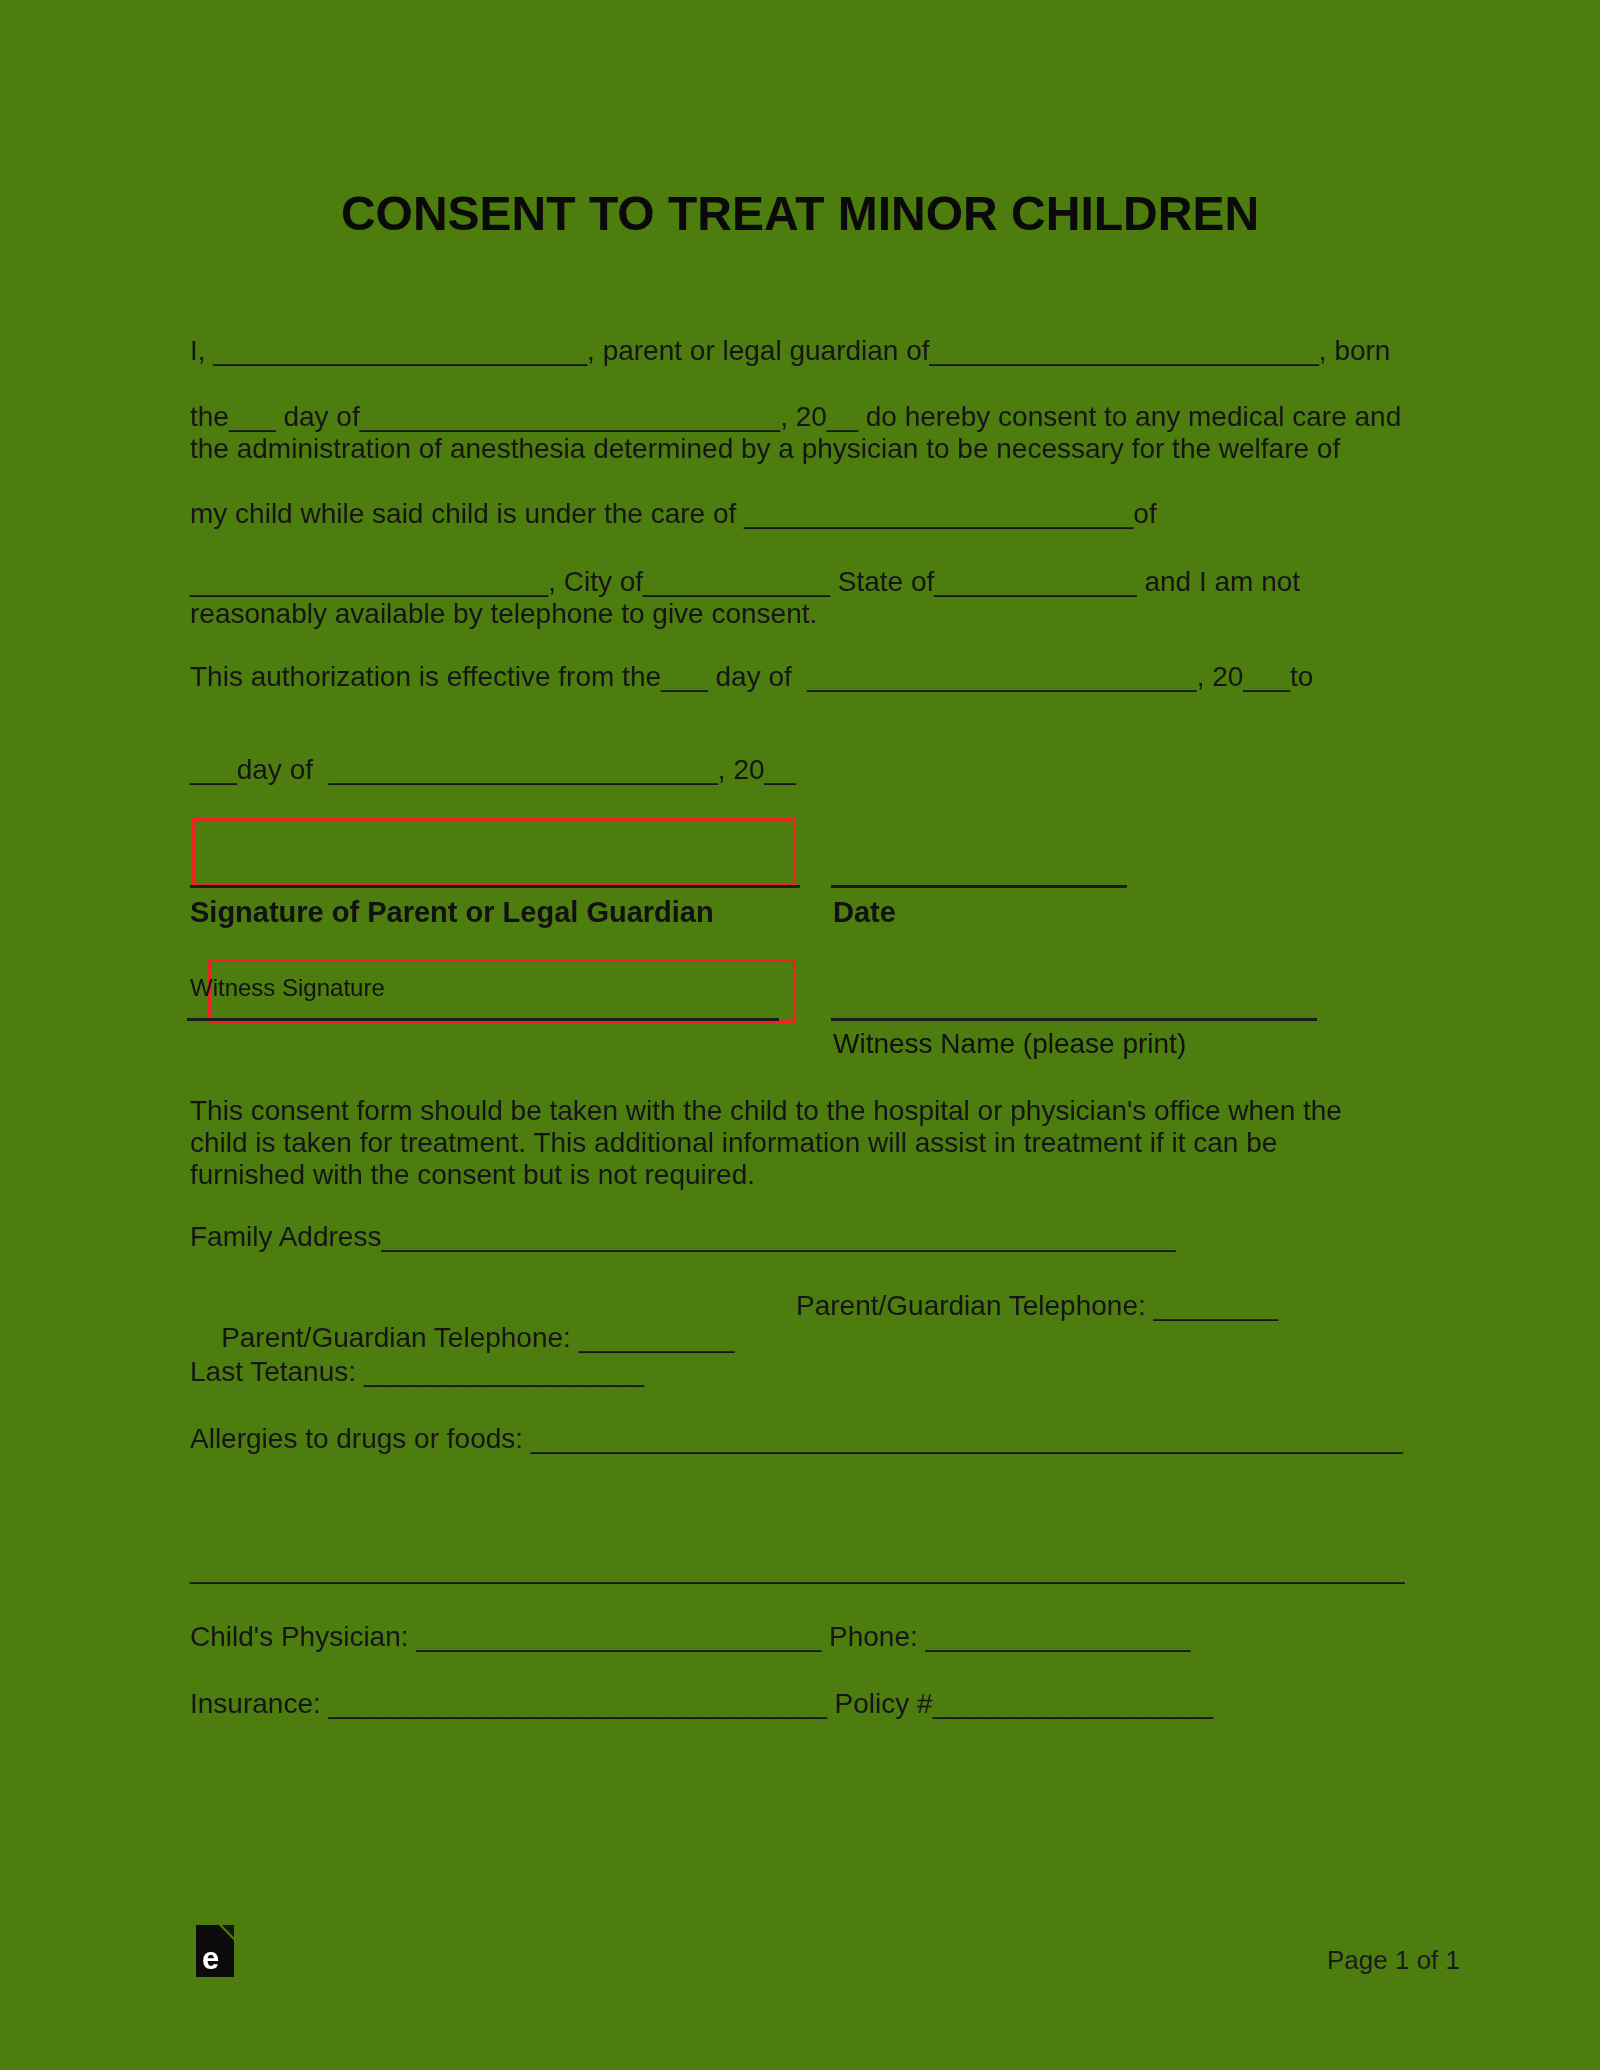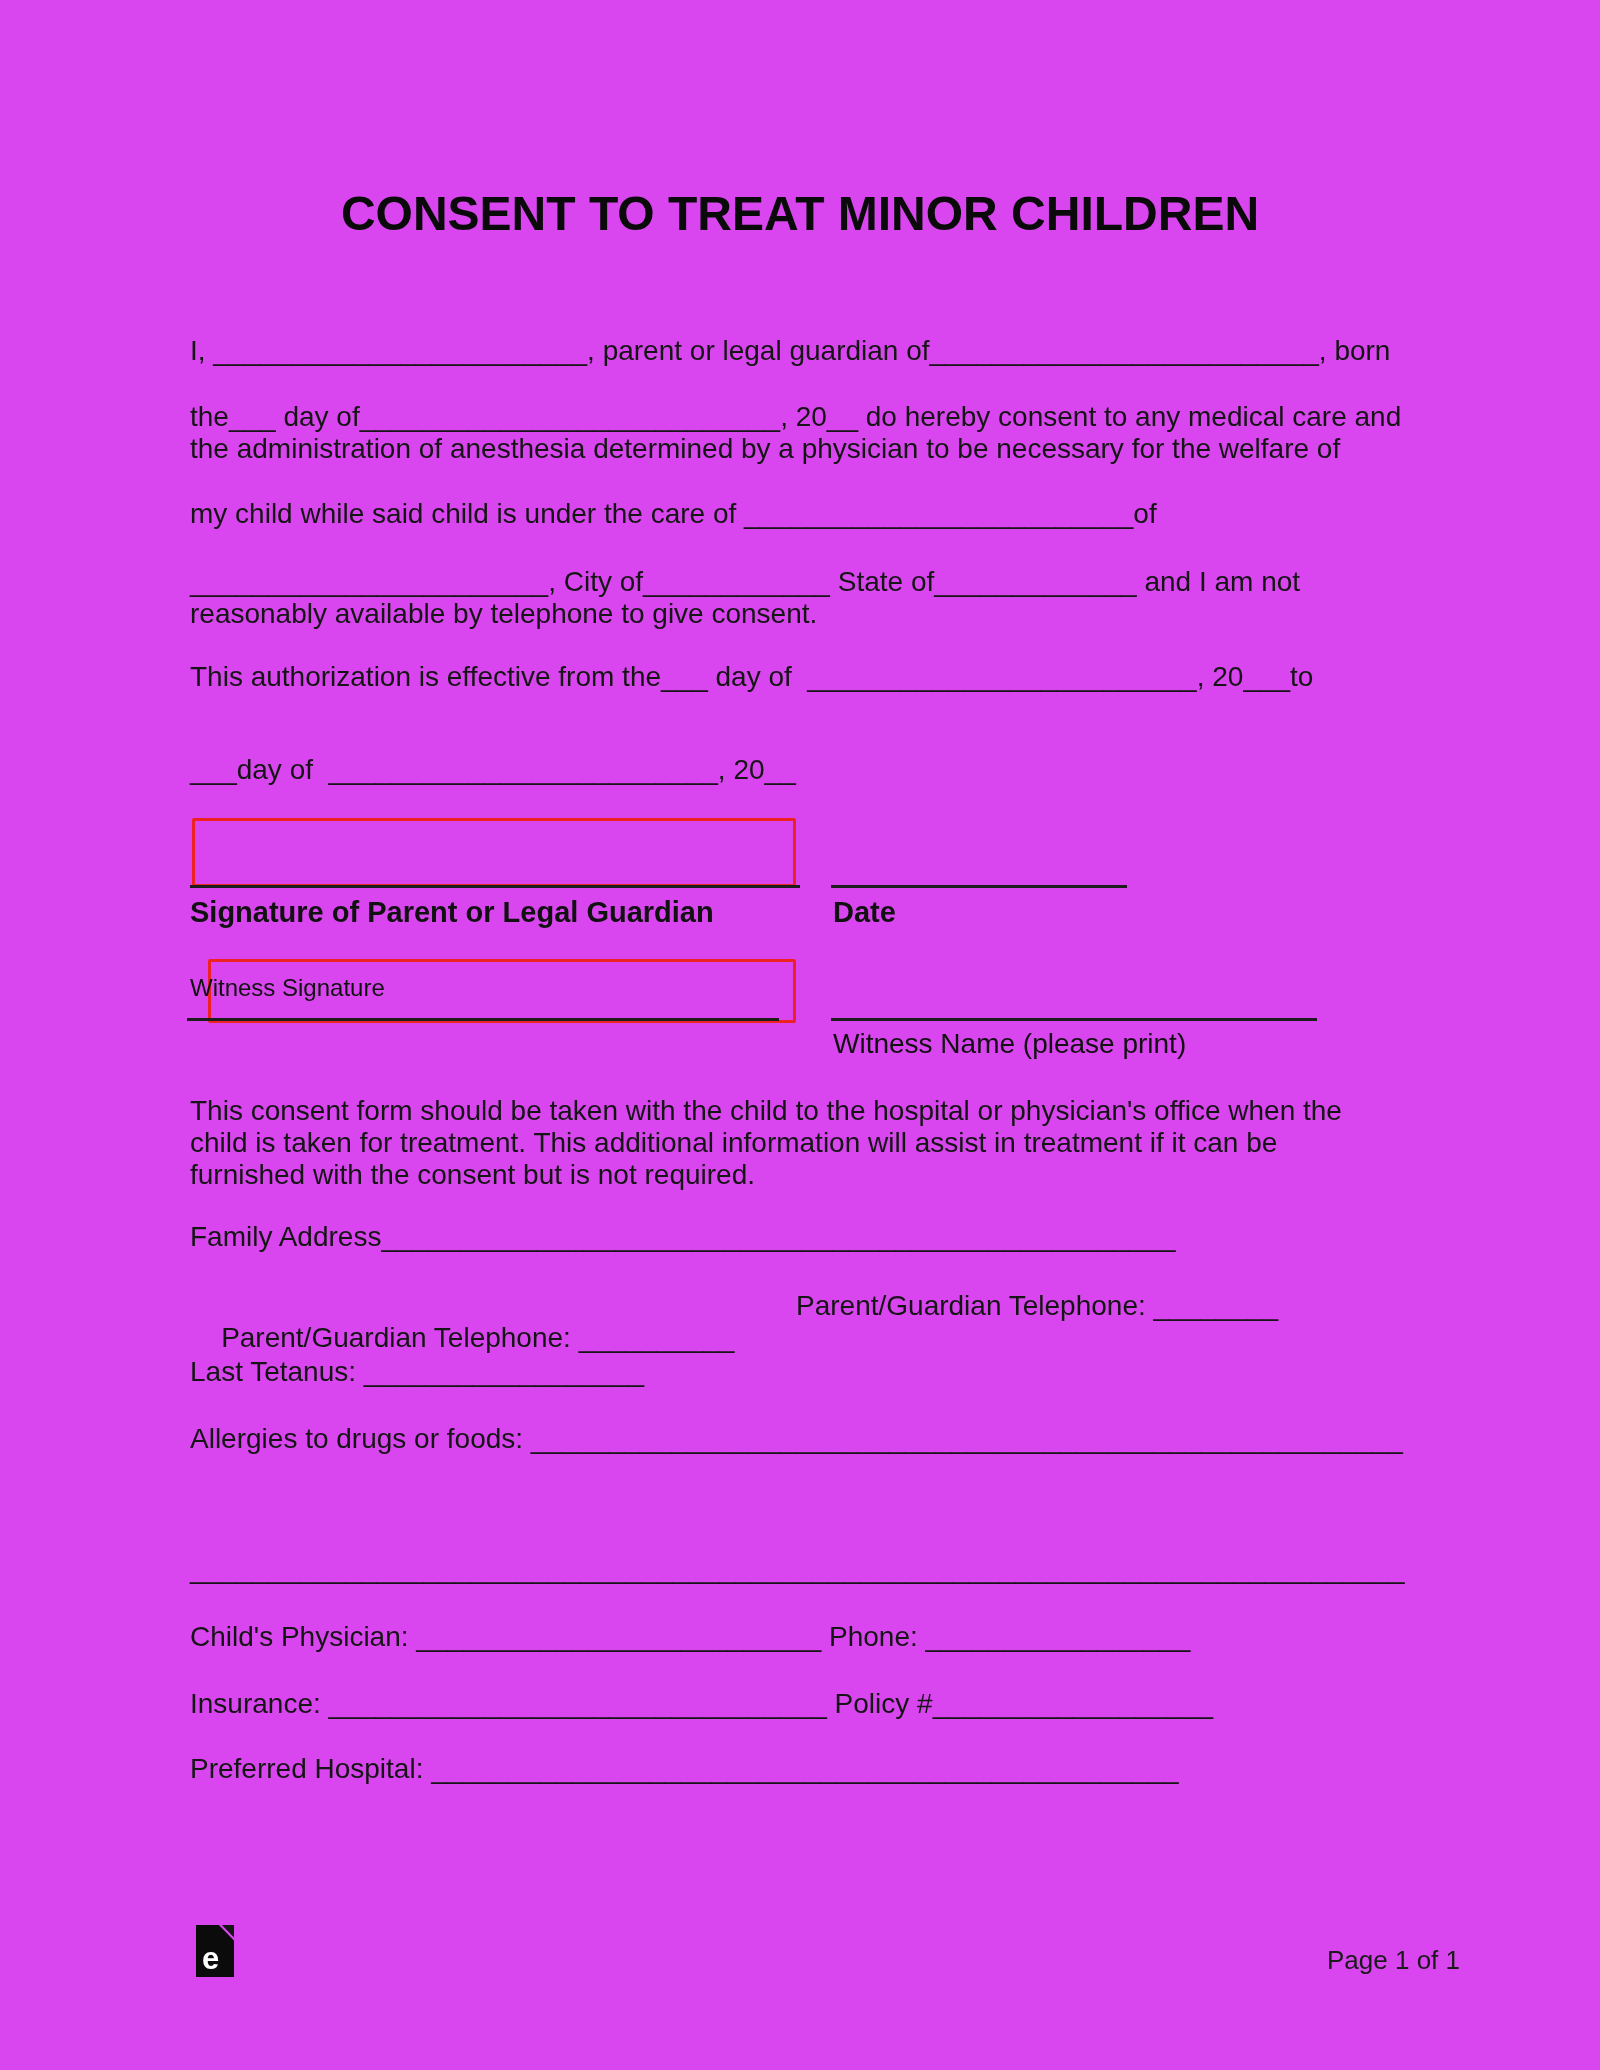--- a/index.html
+++ b/index.html
@@ -1,19 +1,19 @@
 <!DOCTYPE html>
 <html><head>
 <meta charset="utf-8">
 <style>
   html,body{margin:0;padding:0;background:#e8e8e8;}
   #page{
     position:relative;
     width:1600px;height:2070px;
-    background:#d946ef;
+    background:#4d7c0f;
     font-family:"Liberation Sans", sans-serif;
     color:#111111;
     overflow:hidden;
     margin:0 auto;
   }
   .line{
     position:absolute;
     left:190px;
     font-size:28px;
     line-height:32px;
@@ -116,21 +116,20 @@
 
   <div class="line" style="top:1423px;">Allergies to drugs or foods: ________________________________________________________</div>
 
 
   <div class="line" style="top:1621px;">Child's Physician: __________________________ Phone: _________________</div>
 
   <div class="line" style="top:1553px;">______________________________________________________________________________</div>
 
   <div class="line" style="top:1688px;">Insurance: ________________________________ Policy #__________________</div>
 
-  <div class="line" style="top:1753px;">Preferred Hospital: ________________________________________________</div>
 
   <div class="logo">
     <div class="body"></div>
     <div class="fold"></div>
     <div class="eletter">e</div>
   </div>
 
   <div class="pagenum">Page 1 of 1</div>
 
 </div>

